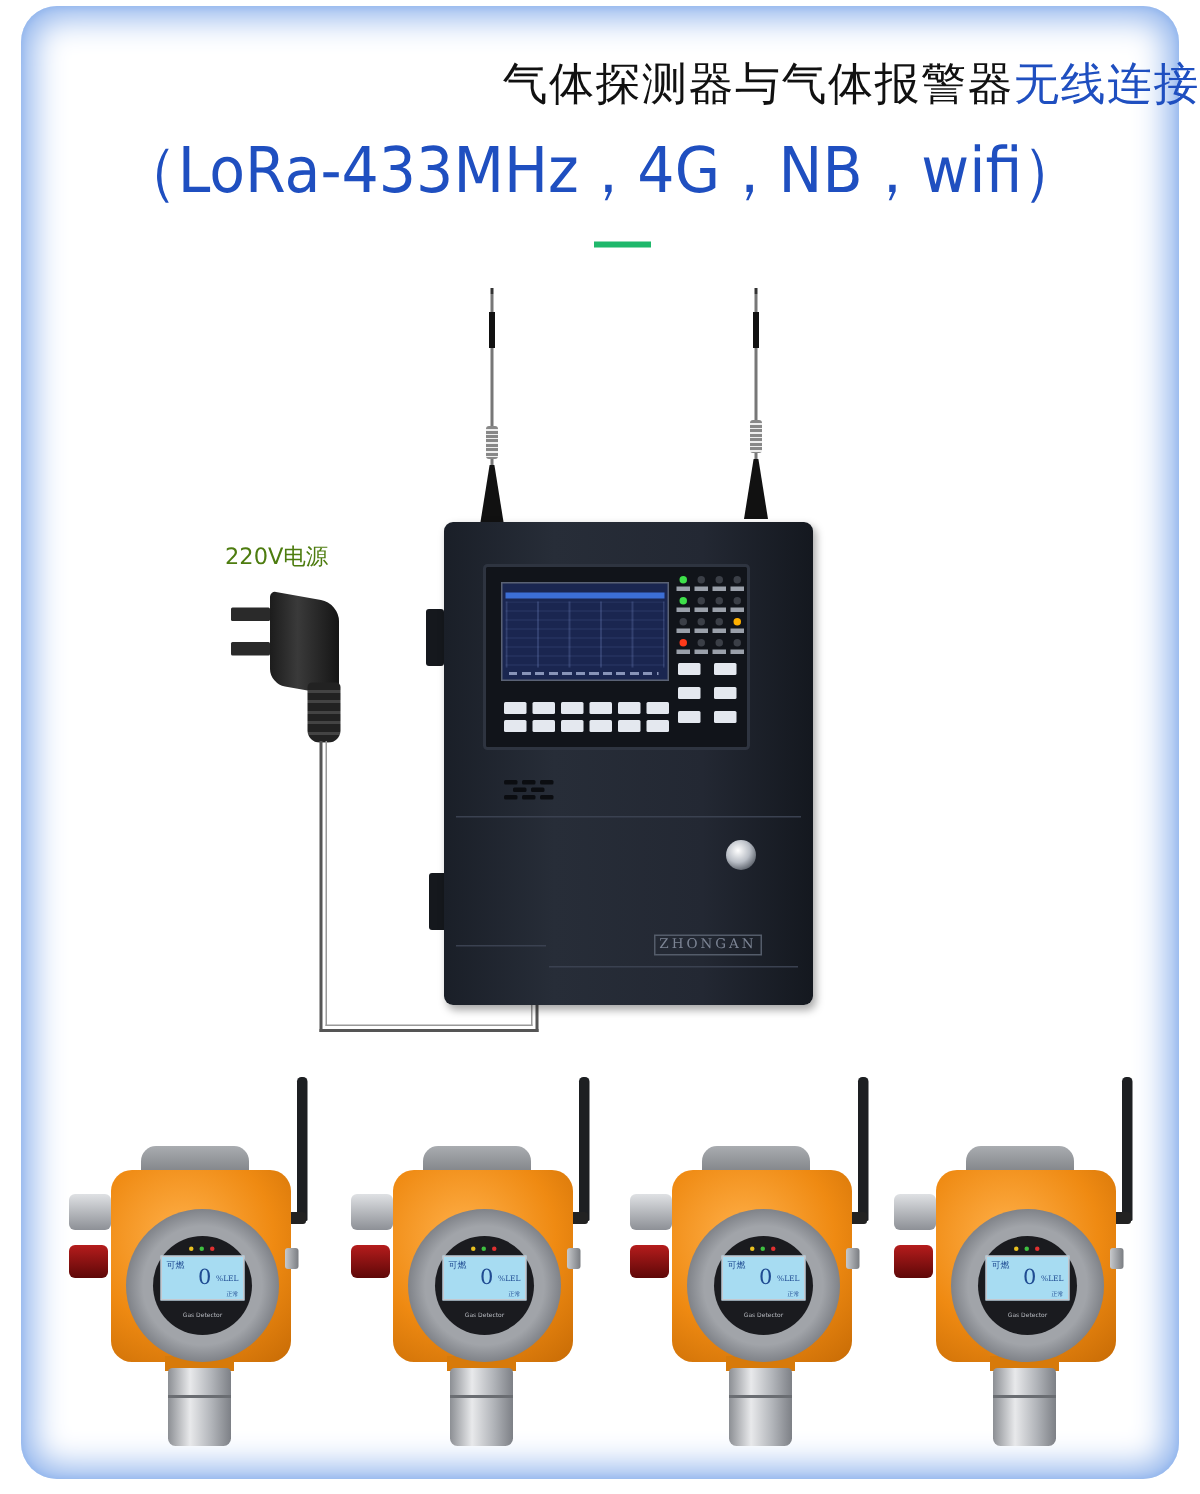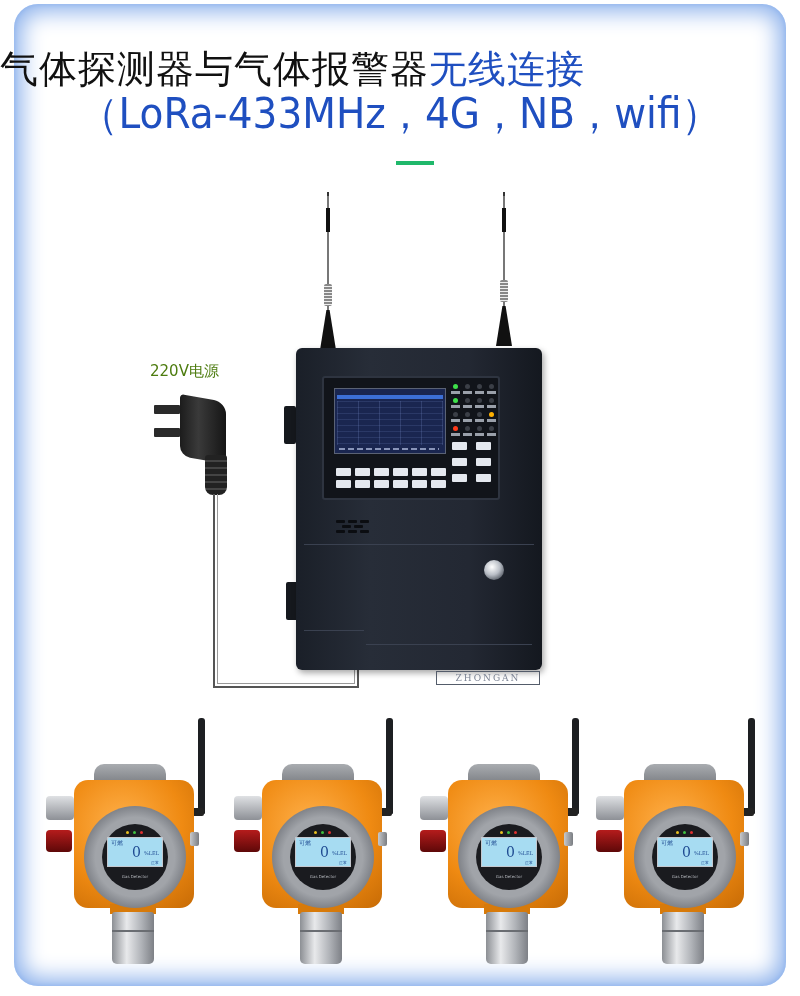--- a/index.html
+++ b/index.html
@@ -10,22 +10,22 @@
     .frame {
       position: absolute; left: 14px; top: 4px; width: 772px; height: 982px;
       border-radius: 24px;
       background: #ffffff;
       box-shadow: inset 0 0 22px 8px #8fb3ec, inset 0 0 4px 1px #a9c6f2;
     }
 
     
     .title {
       position: absolute; left: 0; width: 800px; top: 30px;
-      text-align: left; font-size: 38px; line-height: 54px; letter-spacing: 1px;
-      font-family: "DejaVu Sans", sans-serif; color: #111111; white-space: nowrap; margin-top: 12px;
+      text-align: right; font-size: 30px; line-height: 54px; letter-spacing: 1px;
+      font-family: "DejaVu Sans", sans-serif; color: #111111; white-space: nowrap;
     }
     .title .blue { color: #1f4fc0; }
     .subtitle {
       position: absolute; left: 0; width: 800px; top: 88px;
       text-align: center; font-size: 42px; line-height: 52px;
       font-family: "DejaVu Sans", sans-serif; color: #1f4fc0; white-space: nowrap;
       transform: scaleX(0.93); transform-origin: center;
     }
     .divider {
       position: absolute; left: 396px; top: 161px; width: 38px; height: 4px;
@@ -95,23 +95,23 @@
     .key { position: absolute; width: 15px; height: 8px; background: #e4e8ef; border-radius: 1px; }
     .led { position: absolute; width: 5px; height: 5px; border-radius: 50%; background: #3b3f47; }
     .led-label { position: absolute; width: 9px; height: 3px; background: #9aa0aa; }
     .speaker { position: absolute; width: 9px; height: 3px; background: #0b0d11; border-radius: 1px; }
     .lid-line { position: absolute; height: 1px; background: #3a4150; }
     .lock {
       position: absolute; left: 188px; top: 212px; width: 20px; height: 20px; border-radius: 50%;
       background: radial-gradient(circle at 40% 35%, #ffffff, #b9bec6 45%, #555b64 80%);
     }
     .brand {
-      position: absolute; left: 140px; top: 275px; width: 104px; height: 14px;
+      position: absolute; left: 140px; top: 275px; width: 72px; height: 14px;
       border: 1px solid #545c6a; color: #7c8494; font-size: 9px; line-height: 12px;
-      text-align: center; letter-spacing: 2px; font-family: "DejaVu Serif", serif; margin-top: 48px;
+      text-align: center; letter-spacing: 2px; font-family: "DejaVu Serif", serif;
     }
 
     
     .detector { position: absolute; top: 714px; width: 170px; height: 256px; }
     .det-antenna-rod {
       position: absolute; left: 162px; top: 4px; width: 7px; height: 96px; background: #1d1f22;
       border-radius: 3px 3px 1px 1px;
     }
     .det-antenna-joint { position: absolute; left: 150px; top: 94px; width: 18px; height: 8px; background: #222; border-radius: 2px; }
     .det-top-cap {

